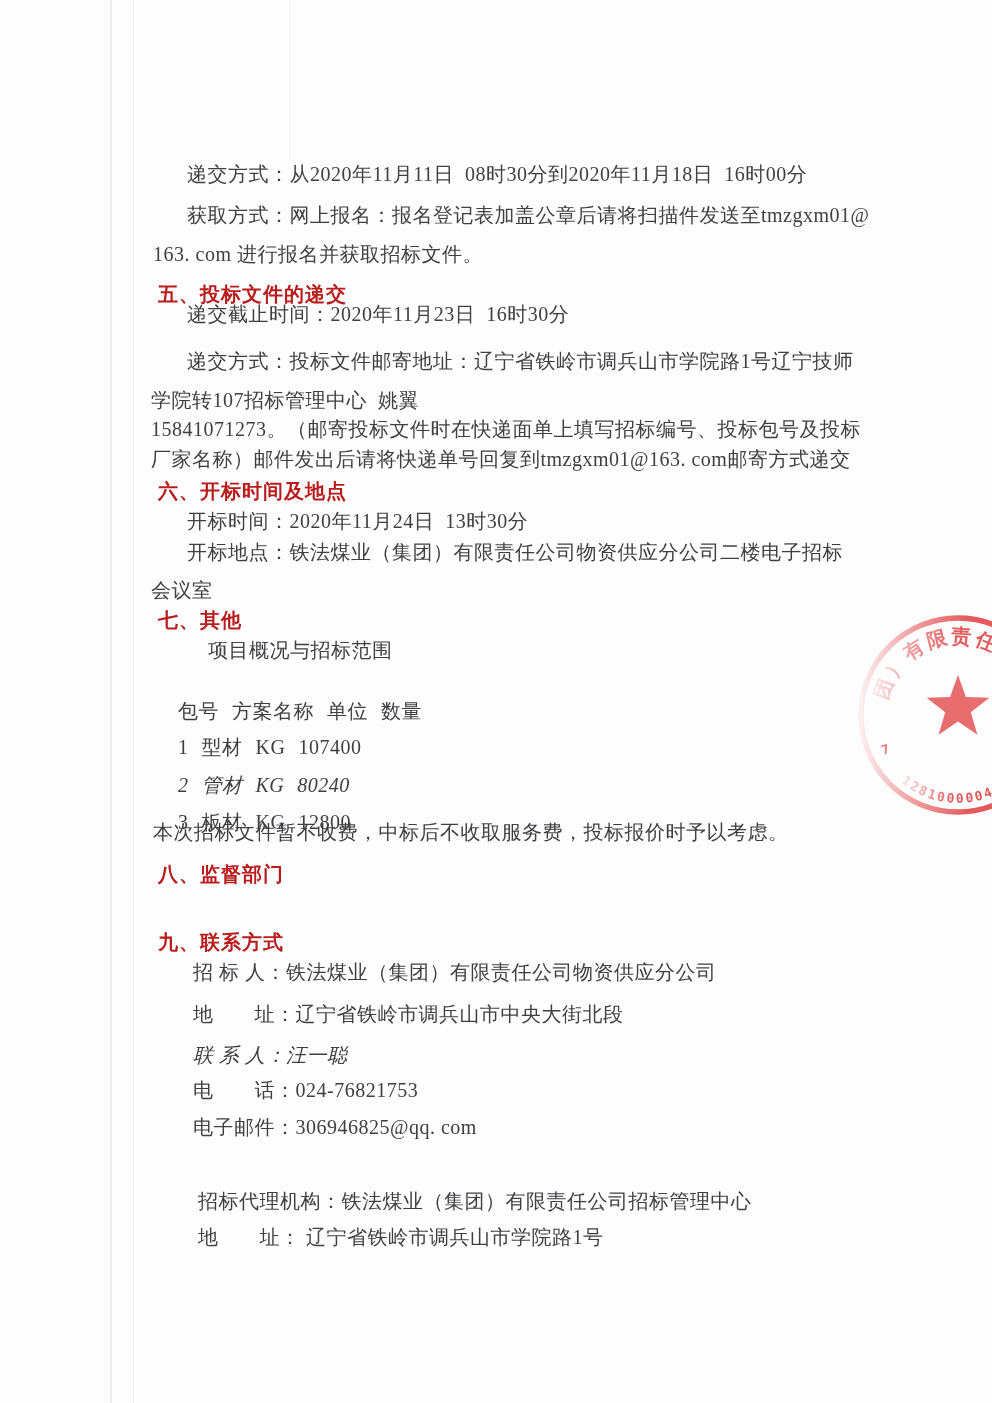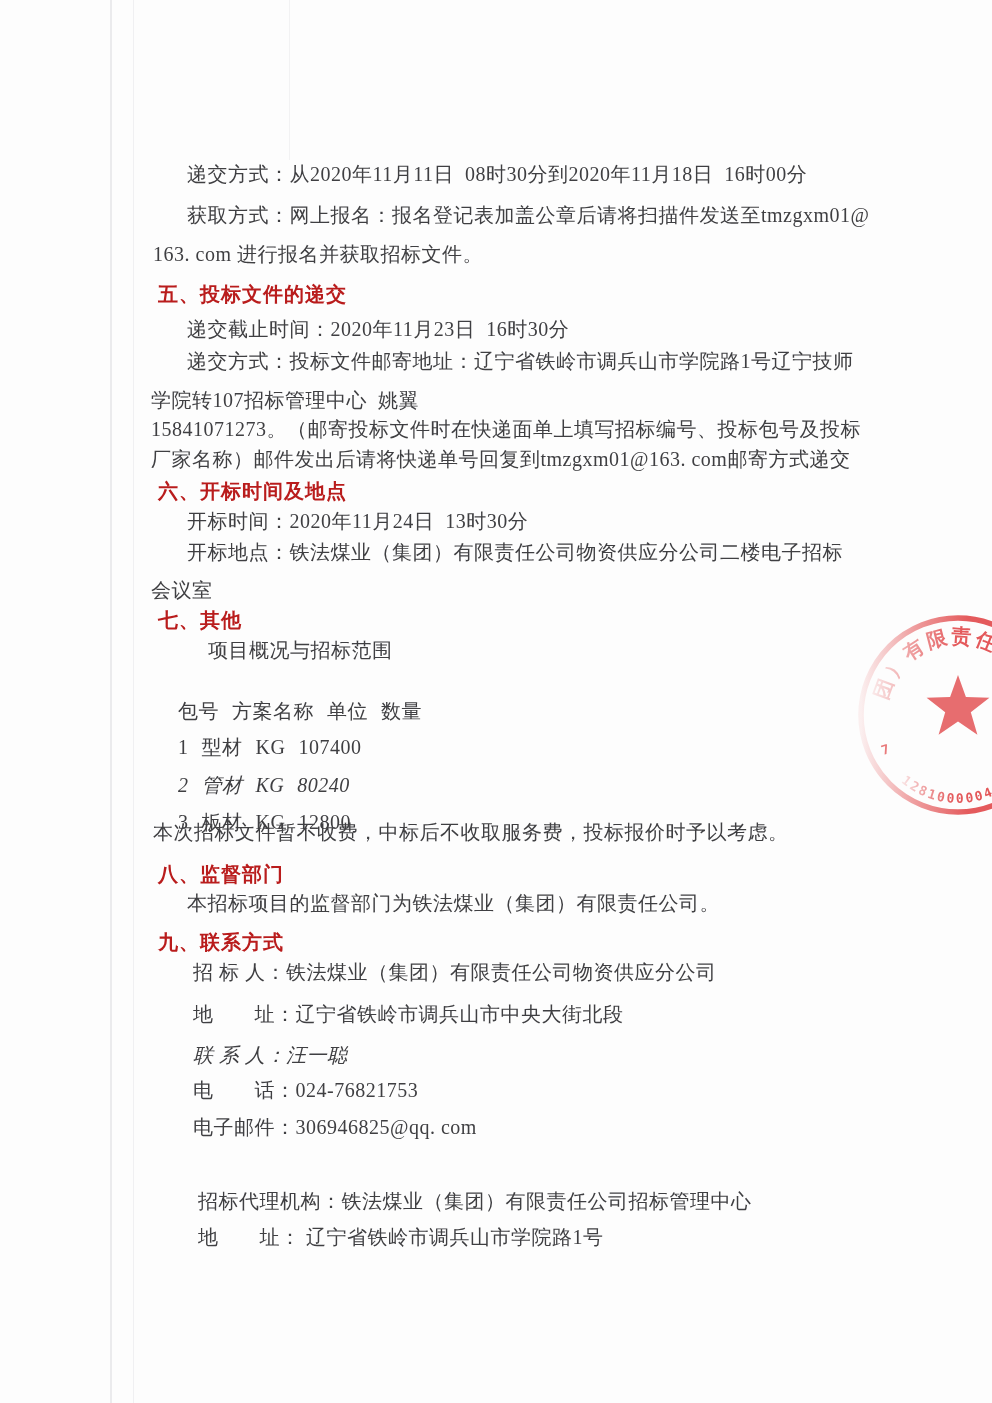--- a/index.html
+++ b/index.html
@@ -38,21 +38,21 @@
 
   <div class="artifact" style="left:110px;top:0;width:2px;height:1403px;"></div>
   <div class="artifact" style="left:133px;top:0;width:1px;height:1403px;opacity:.7;"></div>
   <div class="artifact" style="left:289px;top:0;width:1px;height:160px;opacity:.6;"></div>
 
   <div class="ln" style="top:162px;left:187px;">递交方式：从2020年11月11日  08时30分到2020年11月18日  16时00分</div>
   <div class="ln" style="top:203px;left:187px;">获取方式：网上报名：报名登记表加盖公章后请将扫描件发送至tmzgxm01@</div>
   <div class="ln" style="top:242px;left:153px;">163. com 进行报名并获取招标文件。</div>
 
   <div class="ln hd" style="top:282px;left:158px;">五、投标文件的递交</div>
-  <div class="ln" style="top:317px;left:187px;">递交截止时间：2020年11月23日  16时30分</div>
+  <div class="ln" style="top:302px;left:187px;">递交截止时间：2020年11月23日  16时30分</div>
   <div class="ln" style="top:349px;left:187px;">递交方式：投标文件邮寄地址：辽宁省铁岭市调兵山市学院路1号辽宁技师</div>
   <div class="ln" style="top:388px;left:151px;">学院转107招标管理中心  姚翼</div>
   <div class="ln" style="top:417px;left:151px;">15841071273。（邮寄投标文件时在快递面单上填写招标编号、投标包号及投标</div>
   <div class="ln" style="top:447px;left:151px;">厂家名称）邮件发出后请将快递单号回复到tmzgxm01@163. com邮寄方式递交</div>
 
   <div class="ln hd" style="top:479px;left:158px;">六、开标时间及地点</div>
   <div class="ln" style="top:509px;left:187px;">开标时间：2020年11月24日  13时30分</div>
   <div class="ln" style="top:540px;left:187px;">开标地点：铁法煤业（集团）有限责任公司物资供应分公司二楼电子招标</div>
   <div class="ln" style="top:578px;left:151px;">会议室</div>
 
@@ -68,21 +68,20 @@
   <div class="ln" style="top:749px;left:156px;font-style:italic;">
     <span class="cell">2</span><span class="cell">管材</span><span class="cell">KG</span><span class="cell">80240</span>
   </div>
   <div class="ln" style="top:786px;left:156px;">
     <span class="cell">3</span><span class="cell">板材</span><span class="cell">KG</span><span class="cell">12800</span>
   </div>
 
   <div class="ln" style="top:820px;left:153px;">本次招标文件暂不收费，中标后不收取服务费，投标报价时予以考虑。</div>
 
   <div class="ln hd" style="top:862px;left:158px;">八、监督部门</div>
-  <div class="ln" style="top:891px;left:187px;">本招标项目的监督部门为铁法煤业（集团）有限责任公司。</div>
 
   <div class="ln hd" style="top:930px;left:158px;">九、联系方式</div>
   <div class="ln" style="top:960px;left:193px;">招 标 人：铁法煤业（集团）有限责任公司物资供应分公司</div>
   <div class="ln" style="top:1002px;left:193px;">地　　址：辽宁省铁岭市调兵山市中央大街北段</div>
   <div class="ln" style="top:1043px;left:193px;font-style:italic;">联 系 人：汪一聪</div>
   <div class="ln" style="top:1078px;left:193px;">电　　话：024-76821753</div>
   <div class="ln" style="top:1115px;left:193px;">电子邮件：306946825@qq. com</div>
   <div class="ln" style="top:1189px;left:198px;">招标代理机构：铁法煤业（集团）有限责任公司招标管理中心</div>
   <div class="ln" style="top:1225px;left:198px;">地　　址： 辽宁省铁岭市调兵山市学院路1号</div>
 

